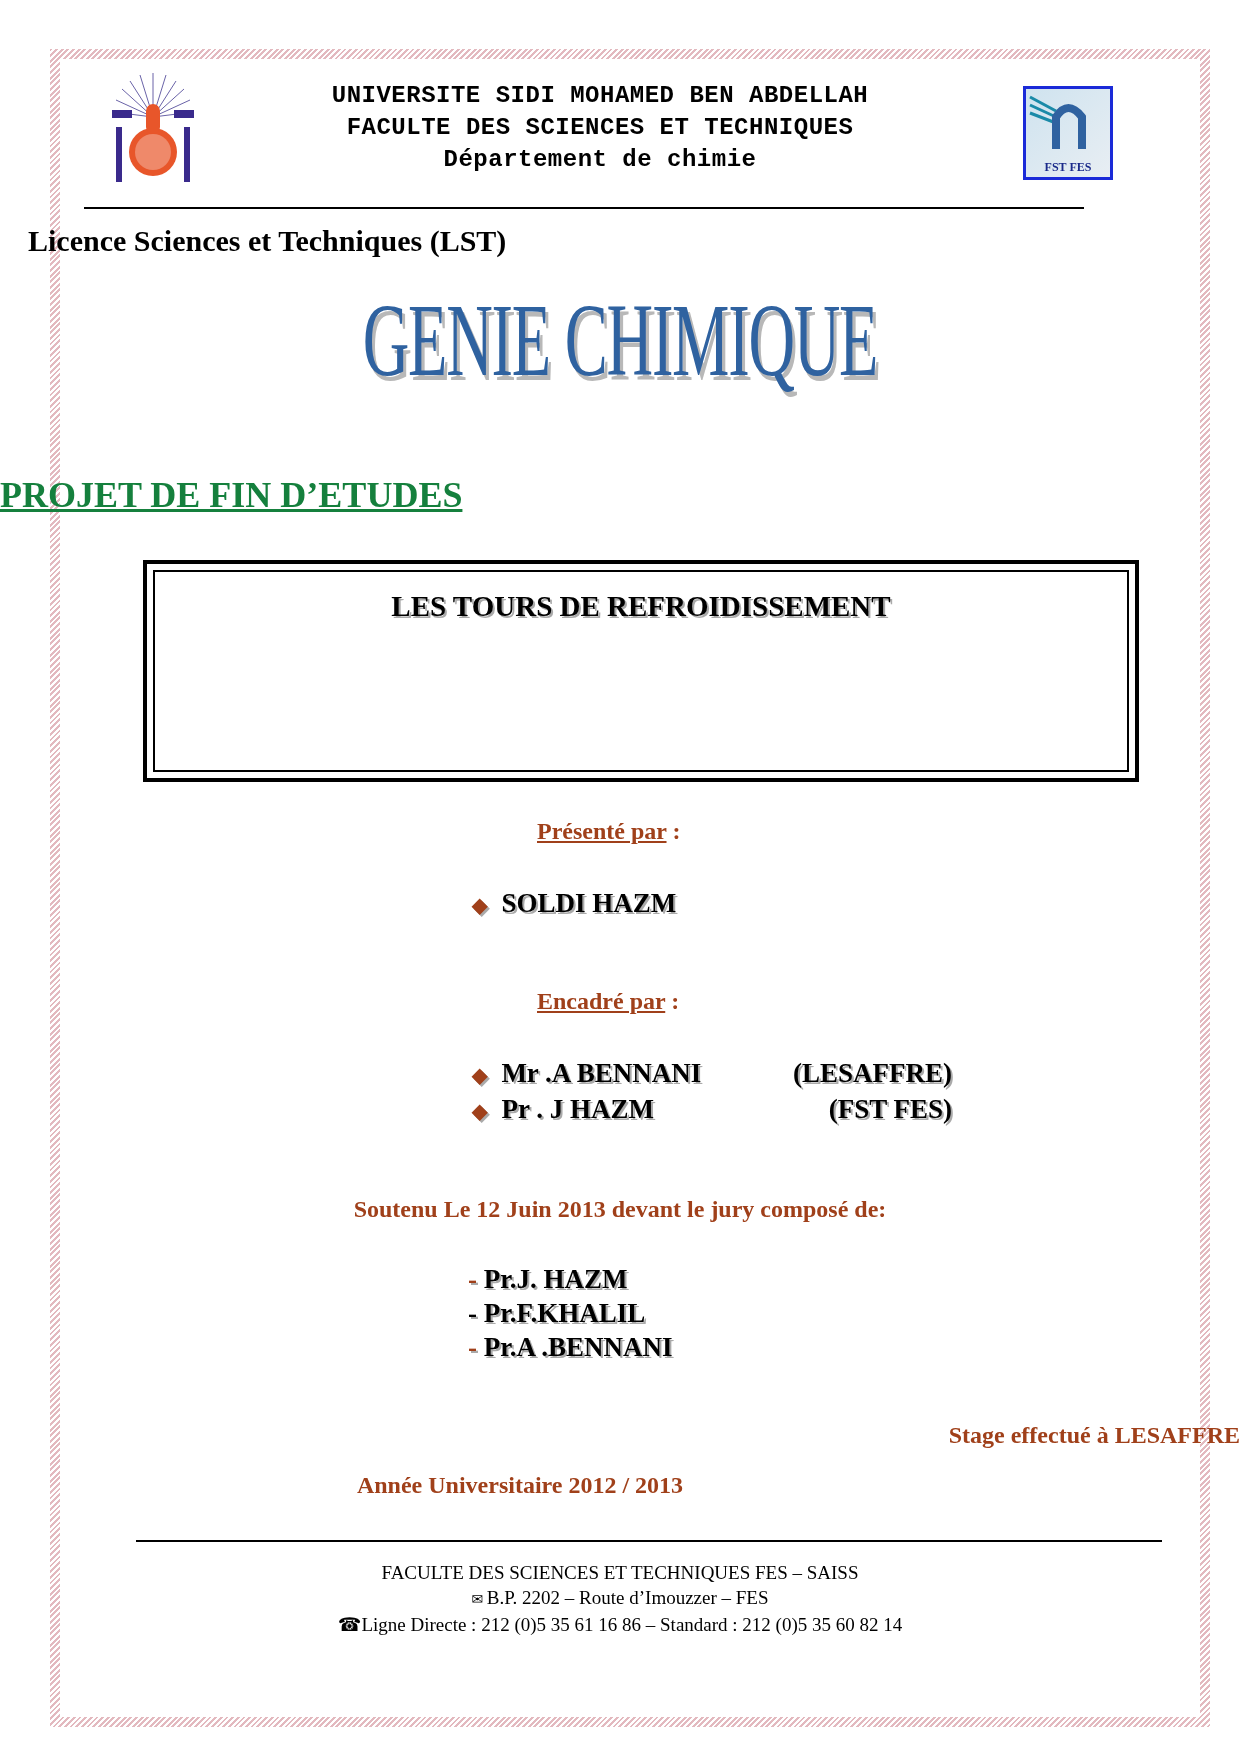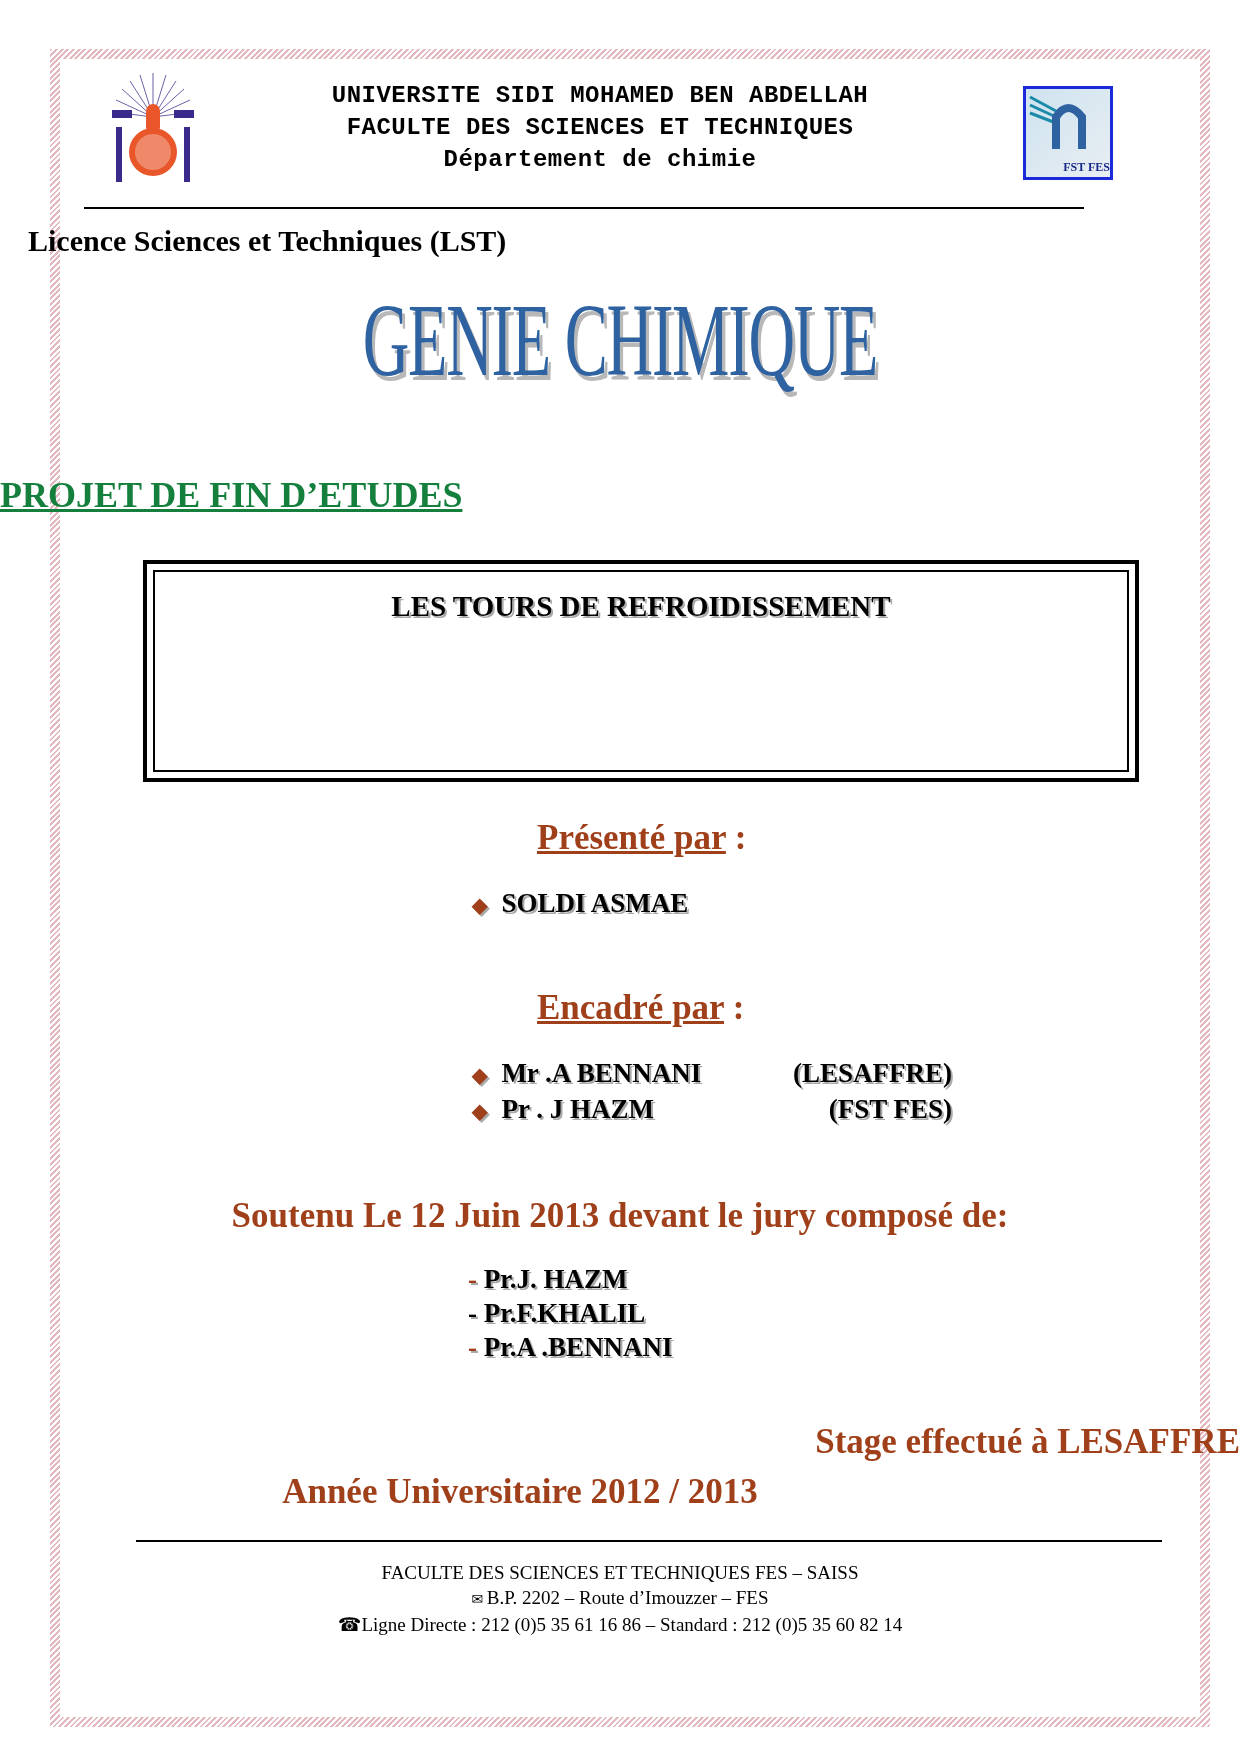--- a/index.html
+++ b/index.html
@@ -12,21 +12,21 @@
   .hdr{font-family:"Liberation Mono",monospace;font-weight:bold;font-size:24px;line-height:32px;text-align:center;left:250px;width:700px;top:80px;letter-spacing:0.5px;}
   .rule{position:absolute;height:2px;background:#000;}
   .lst{left:0;width:1240px;text-align:left;top:224px;font-size:30px;font-weight:bold;margin-left:28px;}
   .genie{left:0;width:1240px;text-align:center;top:288px;font-family:"Liberation Serif",serif;font-size:104px;color:#2f62a0;
     transform:scaleX(0.62);transform-origin:center;letter-spacing:-2px;
     text-shadow:5px 5px 0 #b8b8b8;line-height:1;}
   .projet{left:0;width:1240px;top:474px;font-size:36px;font-weight:bold;color:#15803d;text-decoration:underline;}
   .frame{left:143px;top:560px;width:988px;height:214px;border:4px solid #000;}
   .frame-inner{position:absolute;left:6px;top:6px;right:6px;bottom:6px;border:2px solid #000;}
   .title{position:absolute;left:0;right:0;top:26px;text-align:center;font-size:29px;font-weight:bold;text-shadow:2px 2px 0 #aaa;}
-  .label-red{font-weight:bold;color:#a0401a;font-size:35px;}
+  .label-red{font-weight:bold;color:#a0401a;font-size:24px;}
   .u{text-decoration:underline;}
   .name{font-weight:bold;font-size:27px;text-shadow:2px 2px 0 #aaa;}
   .bullet{color:#a0401a;font-size:20px;margin-right:14px;}
   .dash{color:#a0401a;font-weight:bold;}
   .footer{left:0;width:1240px;text-align:center;top:1560px;font-size:19px;line-height:25px;}
   .logo{position:absolute;}
 </style>
 </head>
 <body>
 
@@ -51,42 +51,42 @@
   <div>UNIVERSITE SIDI MOHAMED BEN ABDELLAH</div>
   <div>FACULTE DES SCIENCES ET TECHNIQUES</div>
   <div>Département de chimie</div>
 </div>
 
 <div class="logo" style="left:1023px;top:86px;width:84px;height:88px;border:3px solid #1a2ad8;background:linear-gradient(135deg,#cfe3ef,#e8eef3);">
   <svg width="84" height="70" viewBox="0 0 84 70">
     <path d="M4 8 L30 22 M4 16 L30 28 M4 24 L30 34" stroke="#1a8aa8" stroke-width="3"></path>
     <path d="M30 60 L30 28 Q42 10 56 28 L56 60" fill="none" stroke="#2f62a0" stroke-width="8"></path>
   </svg>
-  <div style="position:absolute;bottom:2px;left:0;right:0;text-align:right;font-size:12px;font-weight:bold;color:#1a2a8a;font-family:'Liberation Serif',serif;">FST FES</div>
+  <div style="position:absolute;bottom:2px;left:0;right:0;text-align:center;font-size:12px;font-weight:bold;color:#1a2a8a;font-family:'Liberation Serif',serif;">FST FES</div>
 </div>
 
 <div class="rule" style="left:84px;top:207px;width:1000px;"></div>
 
 <div class="abs lst">Licence Sciences et Techniques (LST)</div>
 
 <div class="abs genie">GENIE CHIMIQUE</div>
 
 <div class="abs projet">PROJET DE FIN D’ETUDES</div>
 
 <div class="abs frame">
   <div class="frame-inner"></div>
   <div class="title">LES TOURS DE REFROIDISSEMENT</div>
 </div>
 
 <div class="abs label-red" style="left:537px;top:818px;">
   <span class="u">Présenté par</span><span> :</span>
 </div>
 
 <div class="abs name" style="left:472px;top:888px;">
-  <span class="bullet">◆</span><span>SOLDI ASMAE</span>
+  <span class="bullet">◆</span><span>SOLDI HAZM</span>
 </div>
 
 <div class="abs label-red" style="left:537px;top:988px;">
   <span class="u">Encadré par</span><span> :</span>
 </div>
 
 <div class="abs name" style="left:472px;top:1058px;width:480px;">
   <span class="bullet">◆</span><span>Mr .A  BENNANI</span>
   <span style="position:absolute;right:0;">(LESAFFRE)</span>
 </div>

